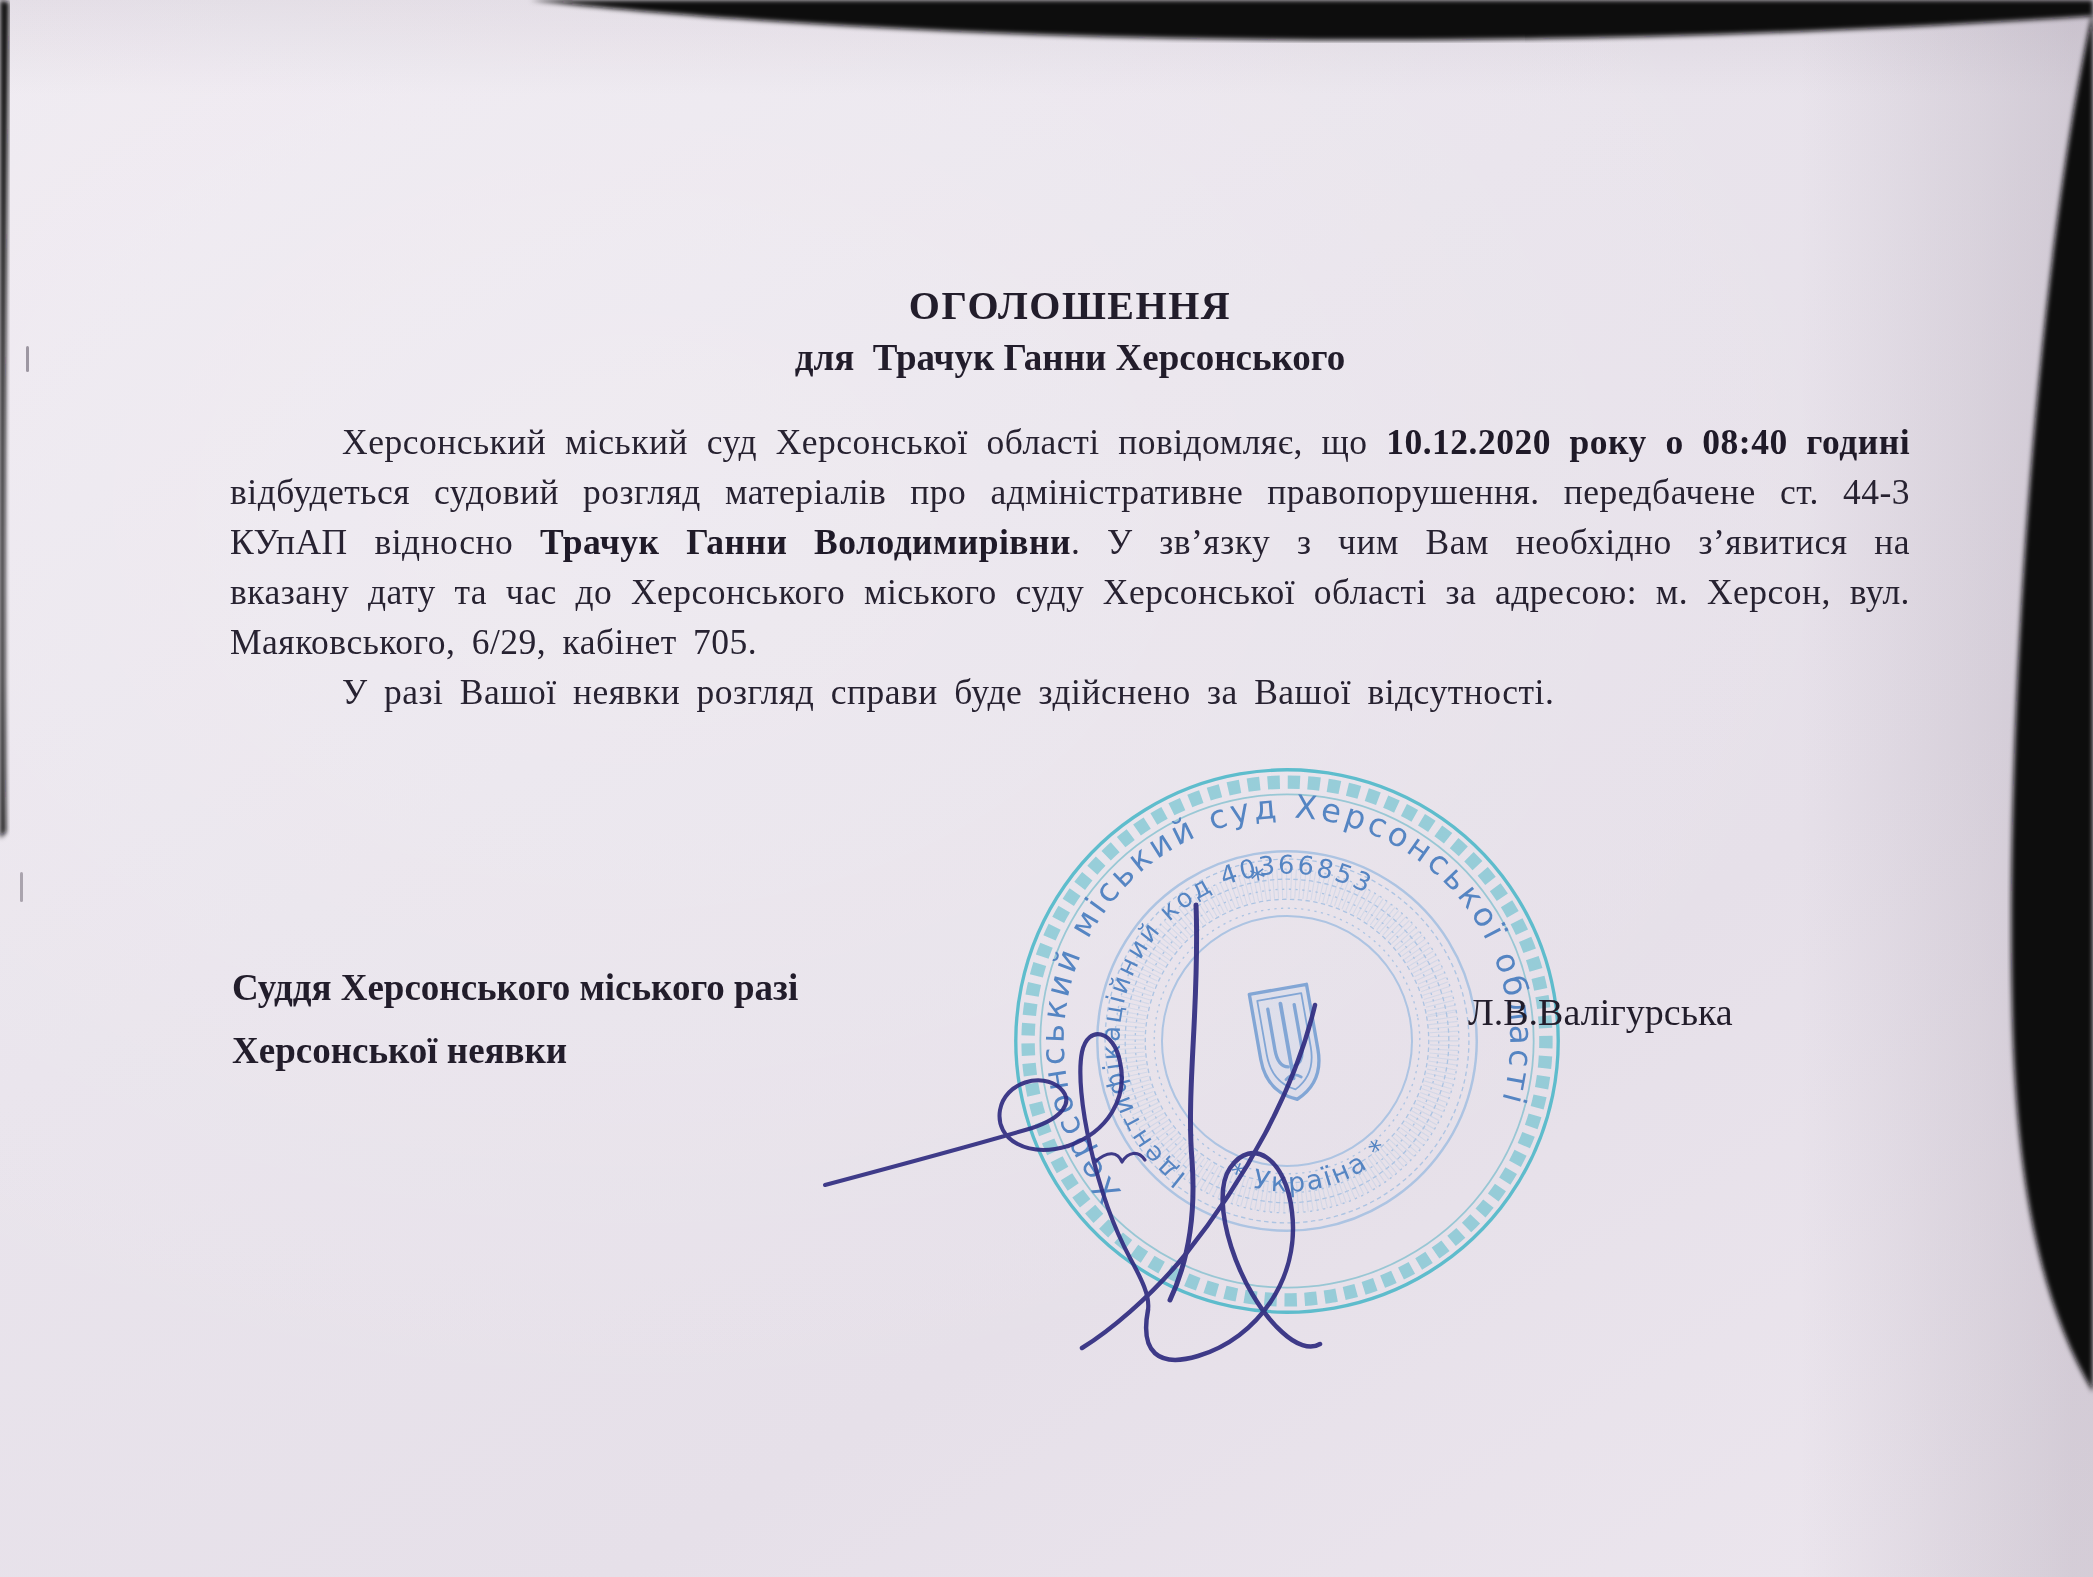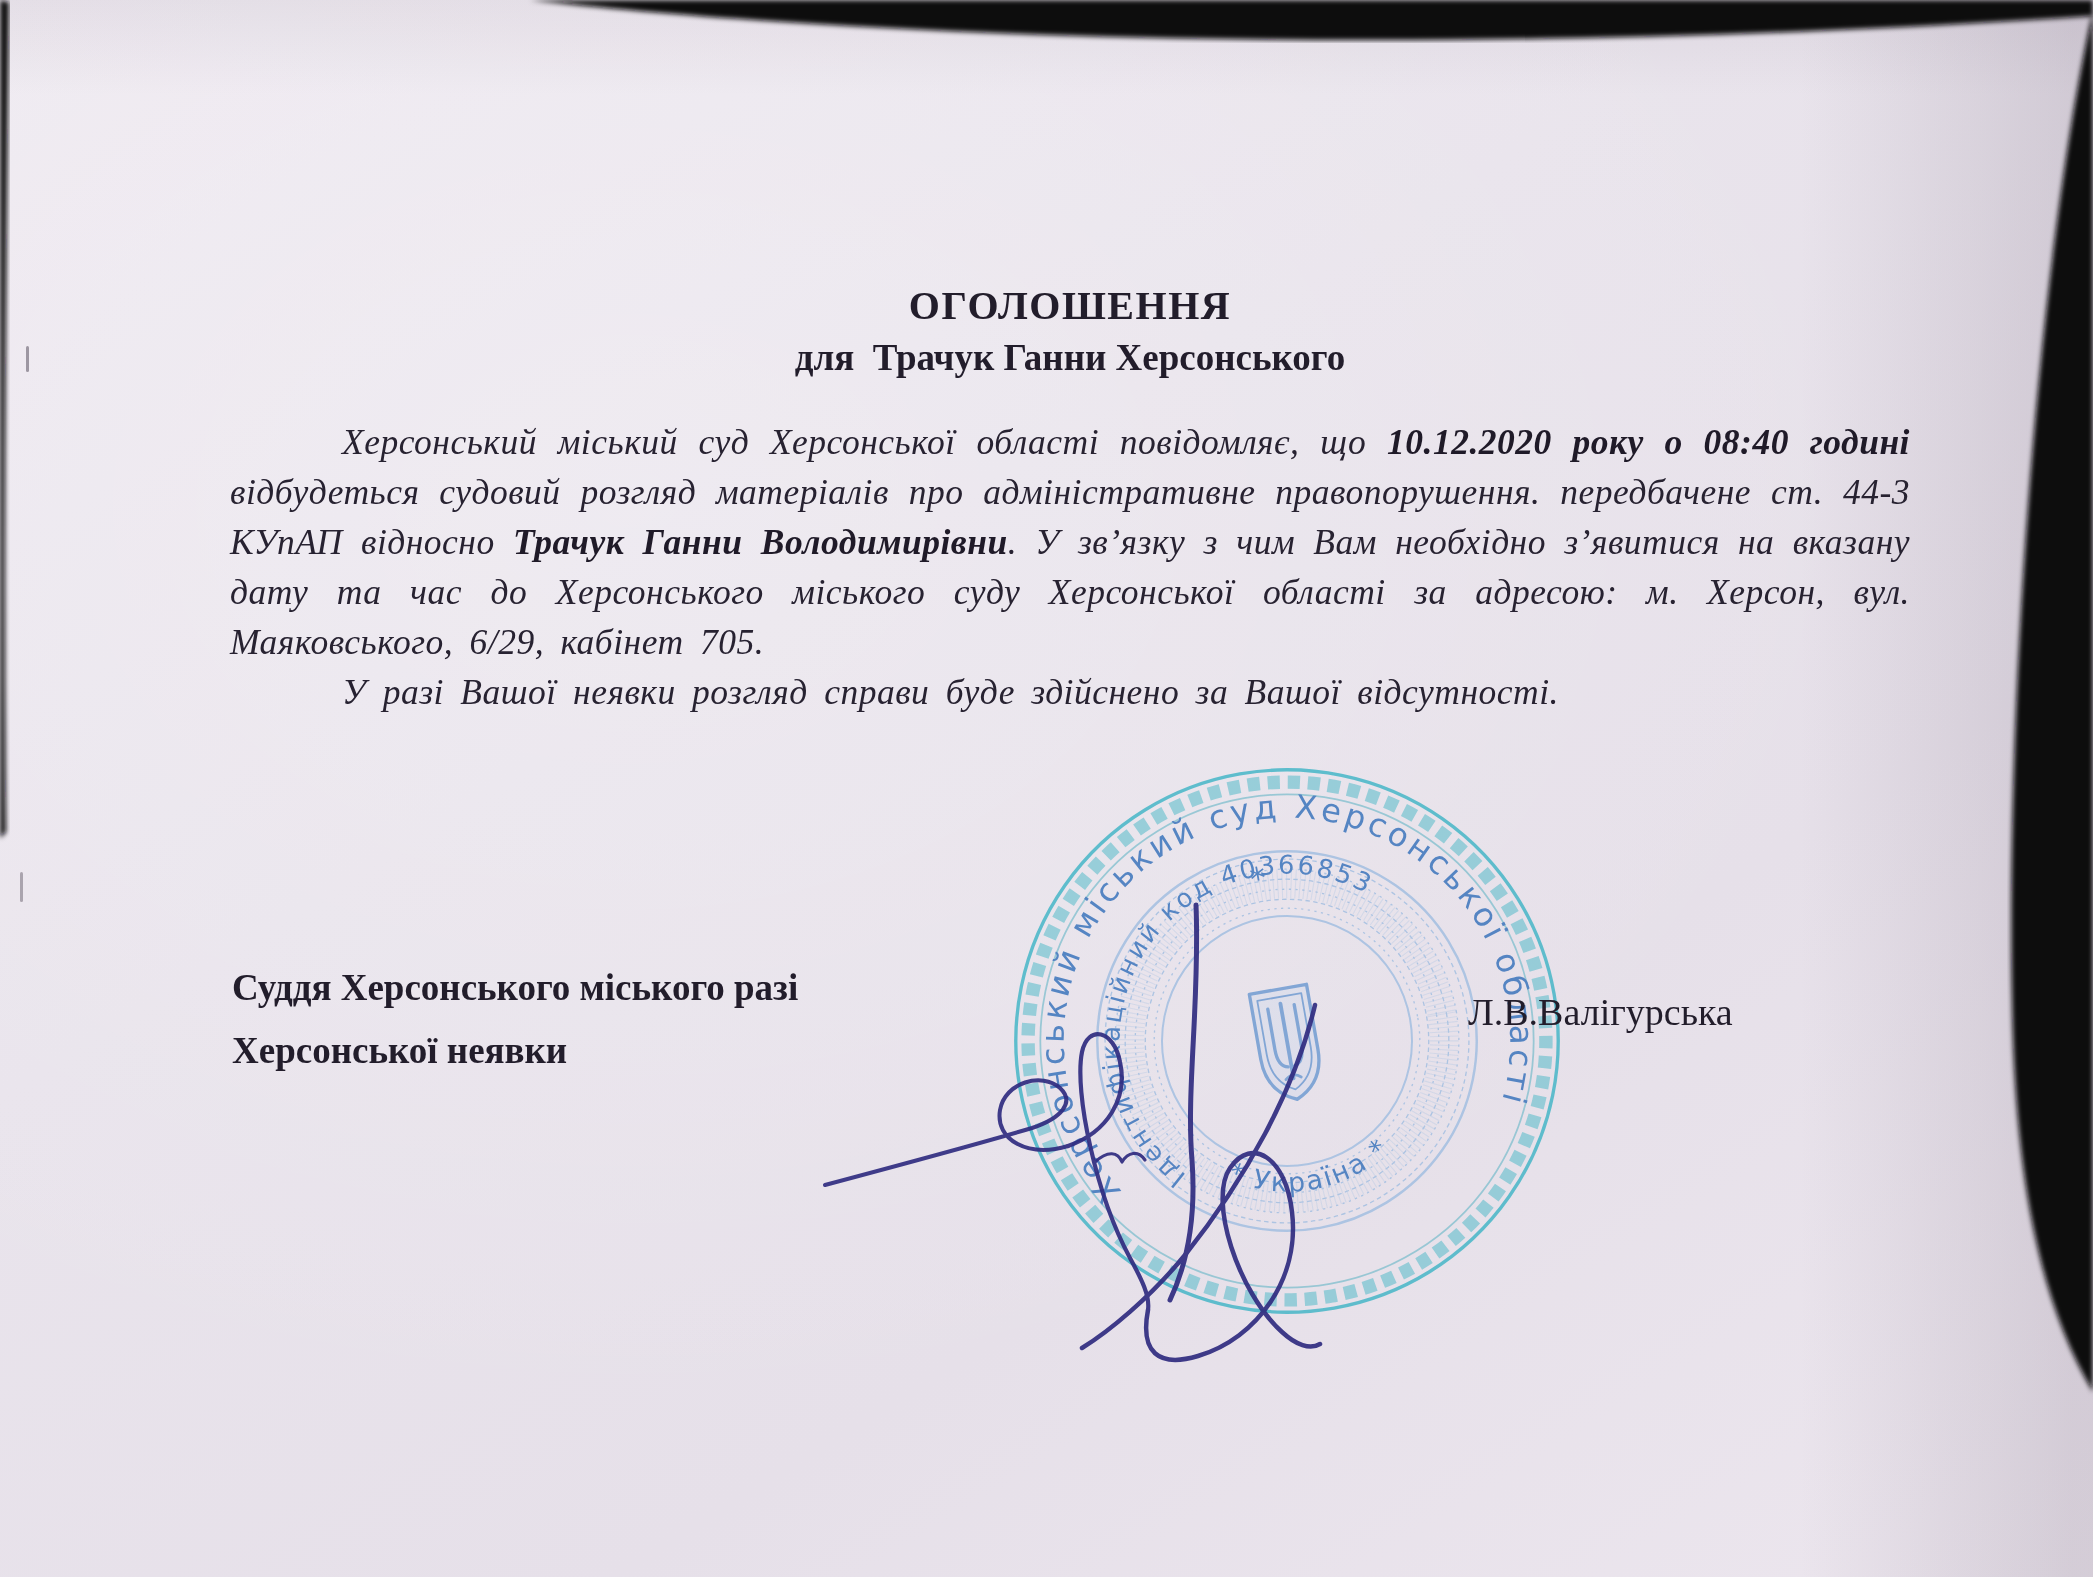--- a/index.html
+++ b/index.html
@@ -6,21 +6,21 @@
   .photo{position:relative;width:2093px;height:1577px;background:linear-gradient(148deg,#efeaf1 0%,#e9e4ec 38%,#e6e0e9 68%,#ece6ee 100%);}
   .paper-shading{position:absolute;inset:0;z-index:1;pointer-events:none;
      background:radial-gradient(ellipse at 30% 32%, rgba(255,255,255,0.22), rgba(255,255,255,0) 62%),
                 linear-gradient(to right, rgba(118,104,124,0) 86%, rgba(118,104,124,0.20) 99%),
                 linear-gradient(to bottom, rgba(118,104,124,0.10) 0%, rgba(118,104,124,0) 6%);}
   .backdrop{position:absolute;inset:0;z-index:2;}
   .content{position:absolute;inset:0;z-index:3;color:#272231;font-family:"Liberation Serif","DejaVu Serif",serif;}
   .doc-title{position:absolute;top:282px;left:230px;width:1680px;text-align:center;font-size:40px;font-weight:bold;letter-spacing:1.5px;color:#221d2b;}
   .doc-subtitle{position:absolute;top:336px;left:230px;width:1680px;text-align:center;font-size:37px;font-weight:bold;white-space:pre-wrap;color:#221d2b;}
   .doc-body{position:absolute;top:417px;left:230px;width:1680px;font-size:35.5px;line-height:50px;text-align:justify;letter-spacing:.5px;word-spacing:7px;}
-  .doc-body p{margin:0;text-indent:112px;font-style:italic;}
+  .doc-body p{margin:0;text-indent:112px;}
   .b{font-weight:bold;color:#1f1a28;}
   .sig-role{position:absolute;top:956px;left:232px;font-size:37px;font-weight:bold;line-height:63px;color:#221d2b;}
   .sig-name{position:absolute;top:990px;left:1468px;font-size:38px;font-weight:normal;color:#221d2b;}
   .stamp-wrap{position:absolute;left:1008px;top:762px;width:558px;height:558px;z-index:2;opacity:.93;filter:blur(.4px);}
   .ink-wrap{position:absolute;inset:0;z-index:4;pointer-events:none;}
   .edge-mark{position:absolute;background:#5a5260;border-radius:2px;z-index:2;}
   .edge-mark.m1{left:26px;top:346px;width:3px;height:26px;opacity:.55;}
   .edge-mark.m2{left:20px;top:872px;width:3px;height:30px;opacity:.45;}
 </style>
 </head>

